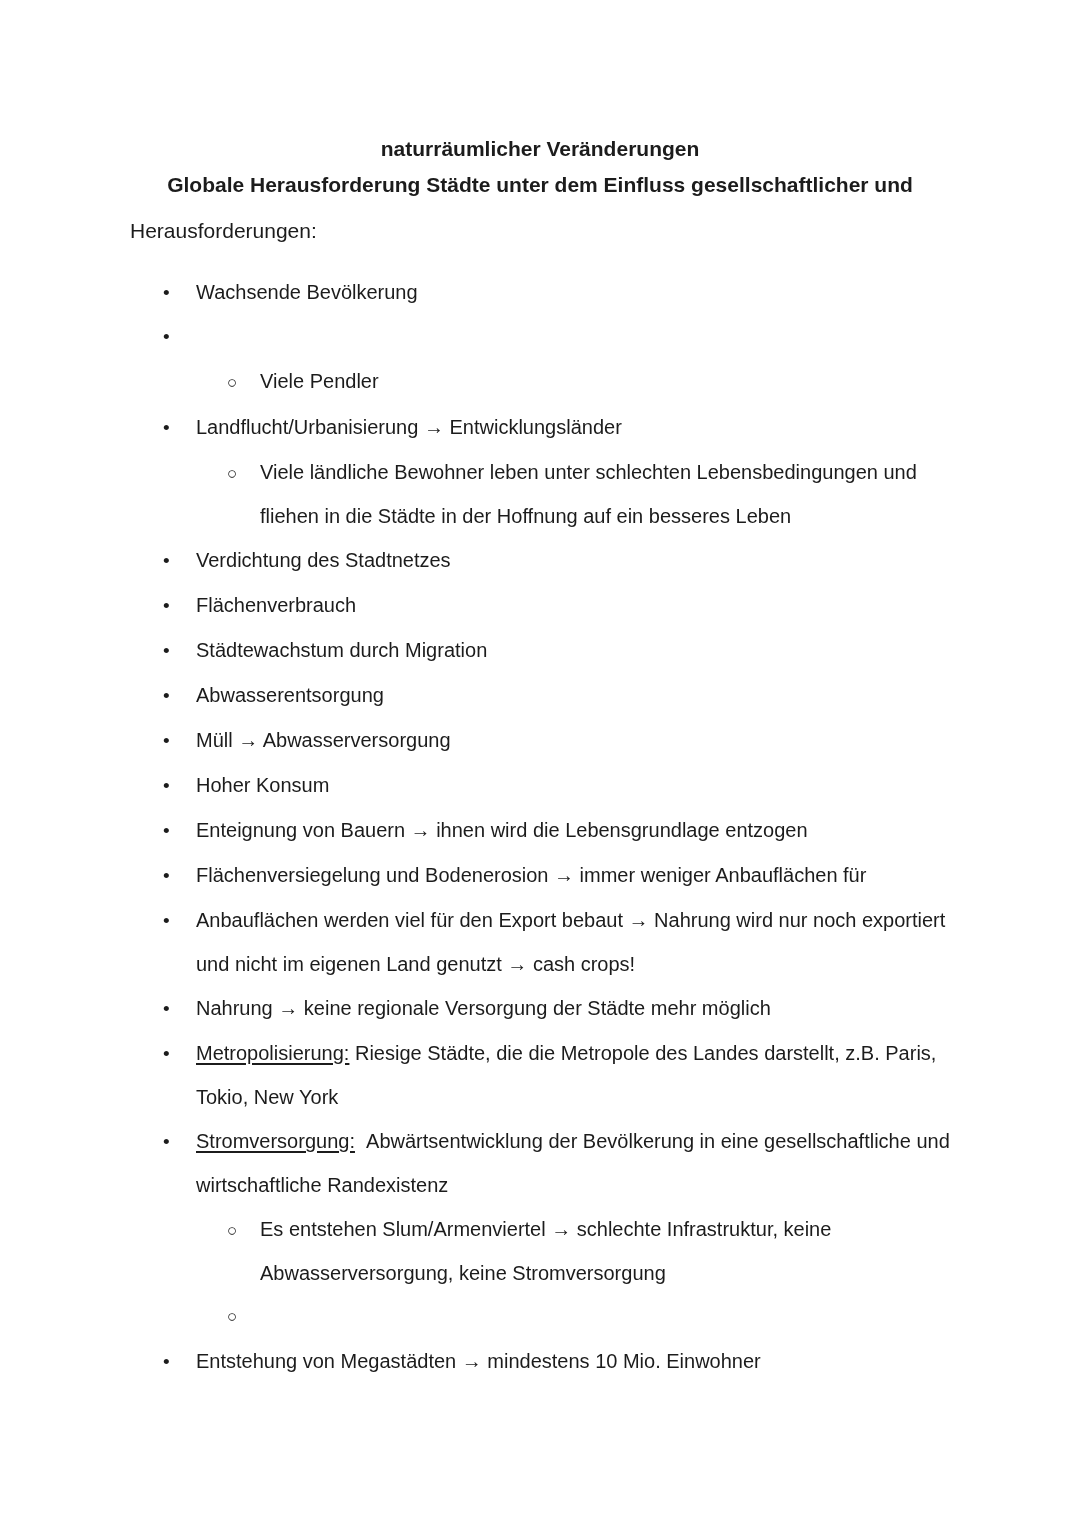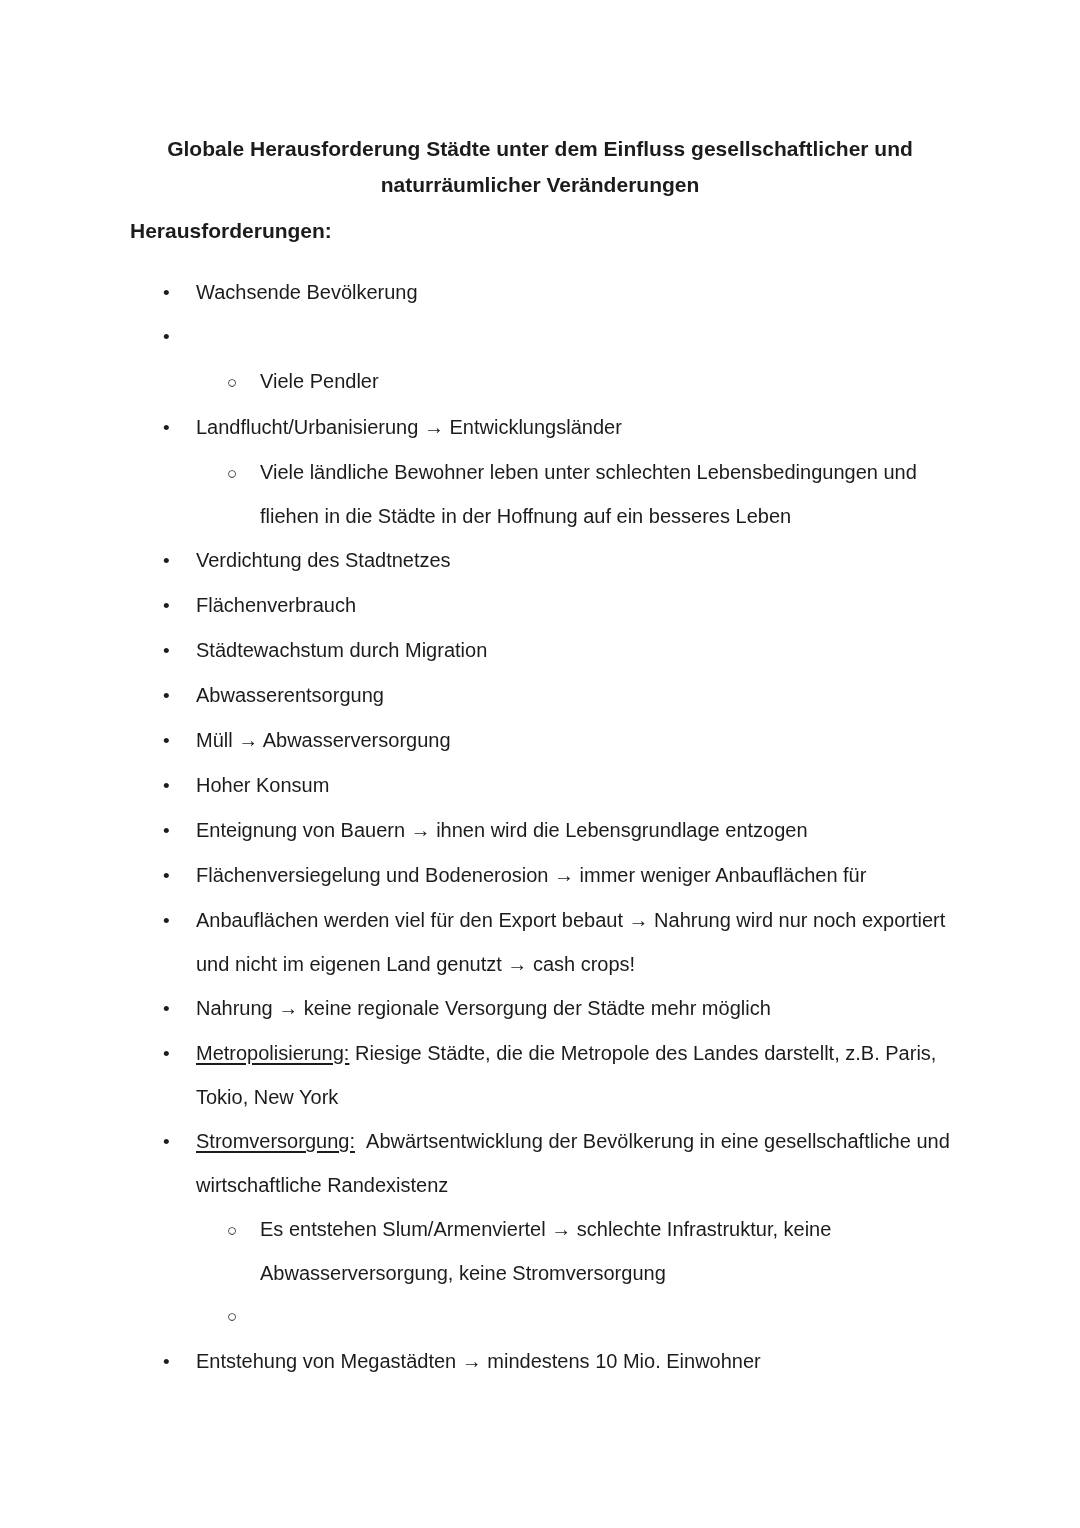--- a/index.html
+++ b/index.html
@@ -28,21 +28,21 @@
     text-align: center;
     font-weight: bold;
     font-size: 21px;
     line-height: 36px;
   }
   .doc-title .title-line {
     white-space: nowrap;
   }
   .section-heading {
     margin-top: 12px;
-    font-weight: bold;
+    font-weight: normal;
     font-size: 21px;
     line-height: 32px;
   }
   .list {
     margin-top: 23px;
     font-size: 20px;
     line-height: 44px;
   }
   .row {
     display: flex;
@@ -63,22 +63,22 @@
     text-align: center;
   }
 </style>
 </head>
 <body>
 
 <div class="page">
   <div class="content">
 
     <div class="doc-title">
+      <div class="title-line">naturräumlicher Veränderungen</div>
       <div class="title-line">Globale Herausforderung Städte unter dem Einfluss gesellschaftlicher und</div>
-      <div class="title-line">naturräumlicher Veränderungen</div>
     </div>
 
     <div class="section-heading">Herausforderungen:</div>
 
     <div class="list" id="bullet-list">
   <div class="row l1">
     <span class="marker">•</span>
     <span class="text"><span class="rest">Wachsende Bevölkerung</span></span>
   </div>
 

